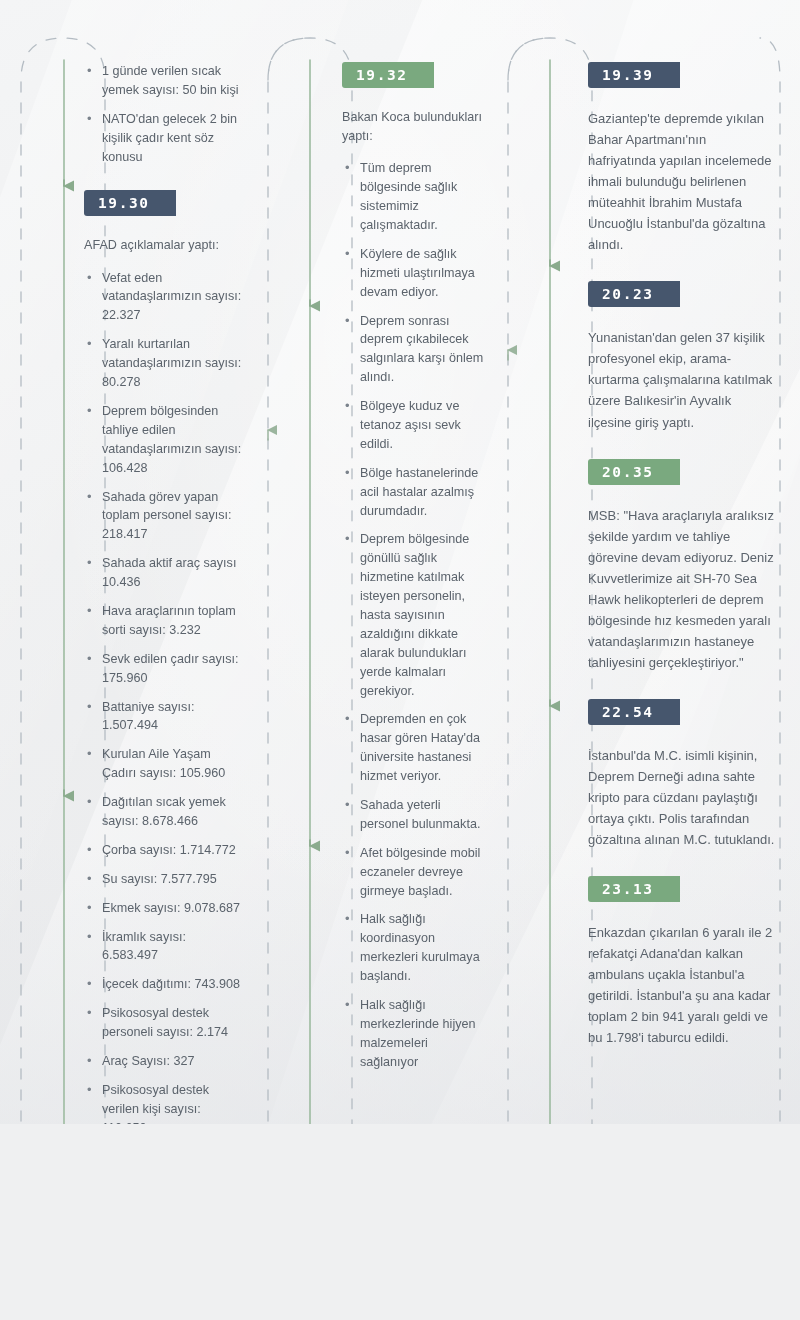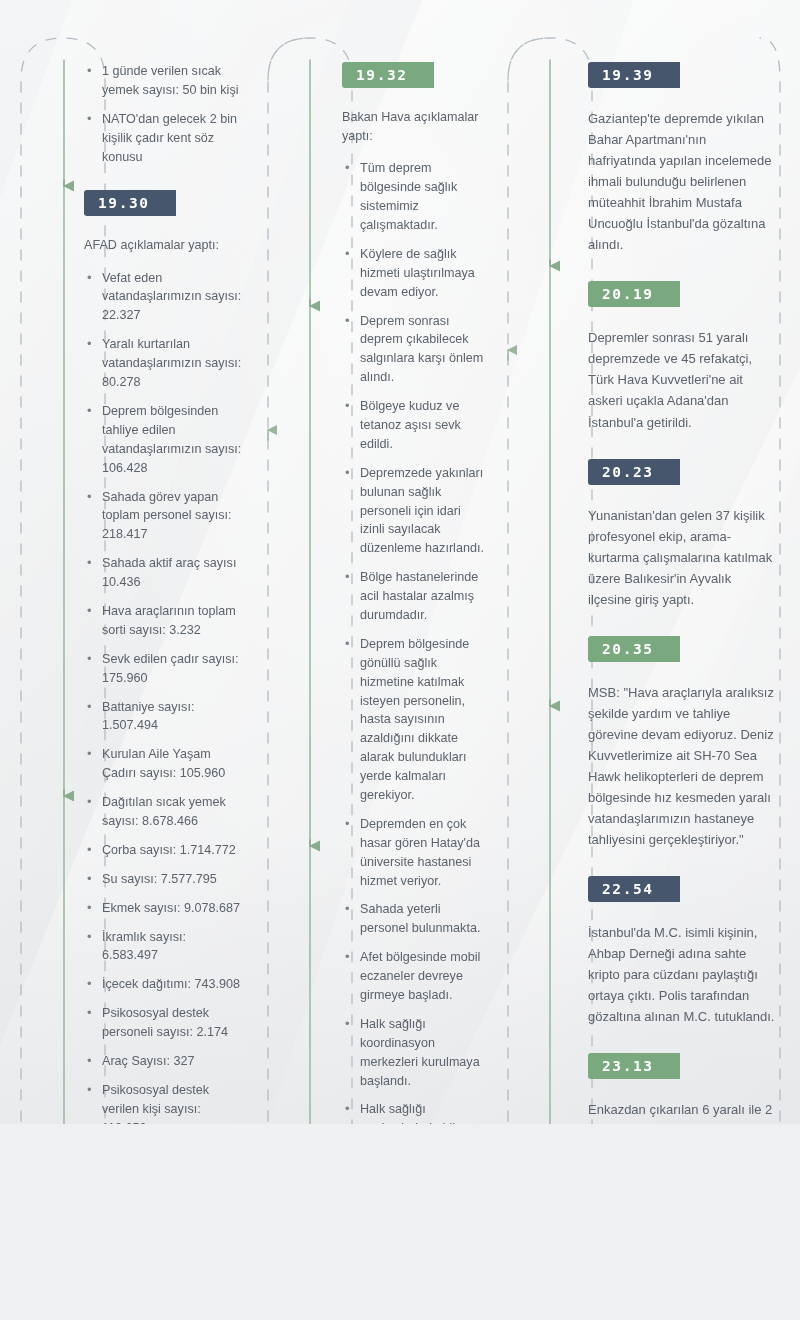--- a/index.html
+++ b/index.html
@@ -224,63 +224,58 @@
           <li>Psikososyal destek personeli sayısı: 2.174</li>
           <li>Araç Sayısı: 327</li>
           <li>Psikososyal destek verilen kişi sayısı: 110.650</li>
         </ul>
       </div>
     </div>
 
     <div class="column col-2">
       <div class="block">
         <div class="badge badge-green">19.32</div>
-        <div class="intro">Bakan Hava açıklamalar yaptı:</div>
+        <div class="intro">Bakan Koca bulundukları yaptı:</div>
         <ul class="bullets">
           <li>Tüm deprem bölgesinde sağlık sistemimiz çalışmaktadır.</li>
           <li>Köylere de sağlık hizmeti ulaştırılmaya devam ediyor.</li>
           <li>Deprem sonrası deprem çıkabilecek salgınlara karşı önlem alındı.</li>
           <li>Bölgeye kuduz ve tetanoz aşısı sevk edildi.</li>
-          <li>Depremzede yakınları bulunan sağlık personeli için idari izinli sayılacak düzenleme hazırlandı.</li>
           <li>Bölge hastanelerinde acil hastalar azalmış durumdadır.</li>
           <li>Deprem bölgesinde gönüllü sağlık hizmetine katılmak isteyen personelin, hasta sayısının azaldığını dikkate alarak bulundukları yerde kalmaları gerekiyor.</li>
           <li>Depremden en çok hasar gören Hatay'da üniversite hastanesi hizmet veriyor.</li>
           <li>Sahada yeterli personel bulunmakta.</li>
           <li>Afet bölgesinde mobil eczaneler devreye girmeye başladı.</li>
           <li>Halk sağlığı koordinasyon merkezleri kurulmaya başlandı.</li>
           <li>Halk sağlığı merkezlerinde hijyen malzemeleri sağlanıyor</li>
         </ul>
       </div>
     </div>
 
     <div class="column col-3">
 
       <div class="block">
         <div class="badge badge-dark">19.39</div>
         <div class="para">Gaziantep'te depremde yıkılan Bahar Apartmanı'nın hafriyatında yapılan incelemede ihmali bulunduğu belirlenen müteahhit İbrahim Mustafa Uncuoğlu İstanbul'da gözaltına alındı.</div>
       </div>
 
-      <div class="block">
-        <div class="badge badge-green">20.19</div>
-        <div class="para">Depremler sonrası 51 yaralı depremzede ve 45 refakatçi, Türk Hava Kuvvetleri'ne ait askeri uçakla Adana'dan İstanbul'a getirildi.</div>
-      </div>
 
       <div class="block">
         <div class="badge badge-dark">20.23</div>
         <div class="para">Yunanistan'dan gelen 37 kişilik profesyonel ekip, arama-kurtarma çalışmalarına katılmak üzere Balıkesir'in Ayvalık ilçesine giriş yaptı.</div>
       </div>
 
       <div class="block">
         <div class="badge badge-green">20.35</div>
         <div class="para">MSB: "Hava araçlarıyla aralıksız şekilde yardım ve tahliye görevine devam ediyoruz. Deniz Kuvvetlerimize ait SH-70 Sea Hawk helikopterleri de deprem bölgesinde hız kesmeden yaralı vatandaşlarımızın hastaneye tahliyesini gerçekleştiriyor."</div>
       </div>
 
       <div class="block">
         <div class="badge badge-dark">22.54</div>
-        <div class="para">İstanbul'da M.C. isimli kişinin, Ahbap Derneği adına sahte kripto para cüzdanı paylaştığı ortaya çıktı. Polis tarafından gözaltına alınan M.C. tutuklandı.</div>
+        <div class="para">İstanbul'da M.C. isimli kişinin, Deprem Derneği adına sahte kripto para cüzdanı paylaştığı ortaya çıktı. Polis tarafından gözaltına alınan M.C. tutuklandı.</div>
       </div>
 
       <div class="block">
         <div class="badge badge-green">23.13</div>
         <div class="para">Enkazdan çıkarılan 6 yaralı ile 2 refakatçi Adana'dan kalkan ambulans uçakla İstanbul'a getirildi. İstanbul'a şu ana kadar toplam 2 bin 941 yaralı geldi ve bu 1.798'i taburcu edildi.</div>
       </div>
 
     </div>
   </div>
 </div>

